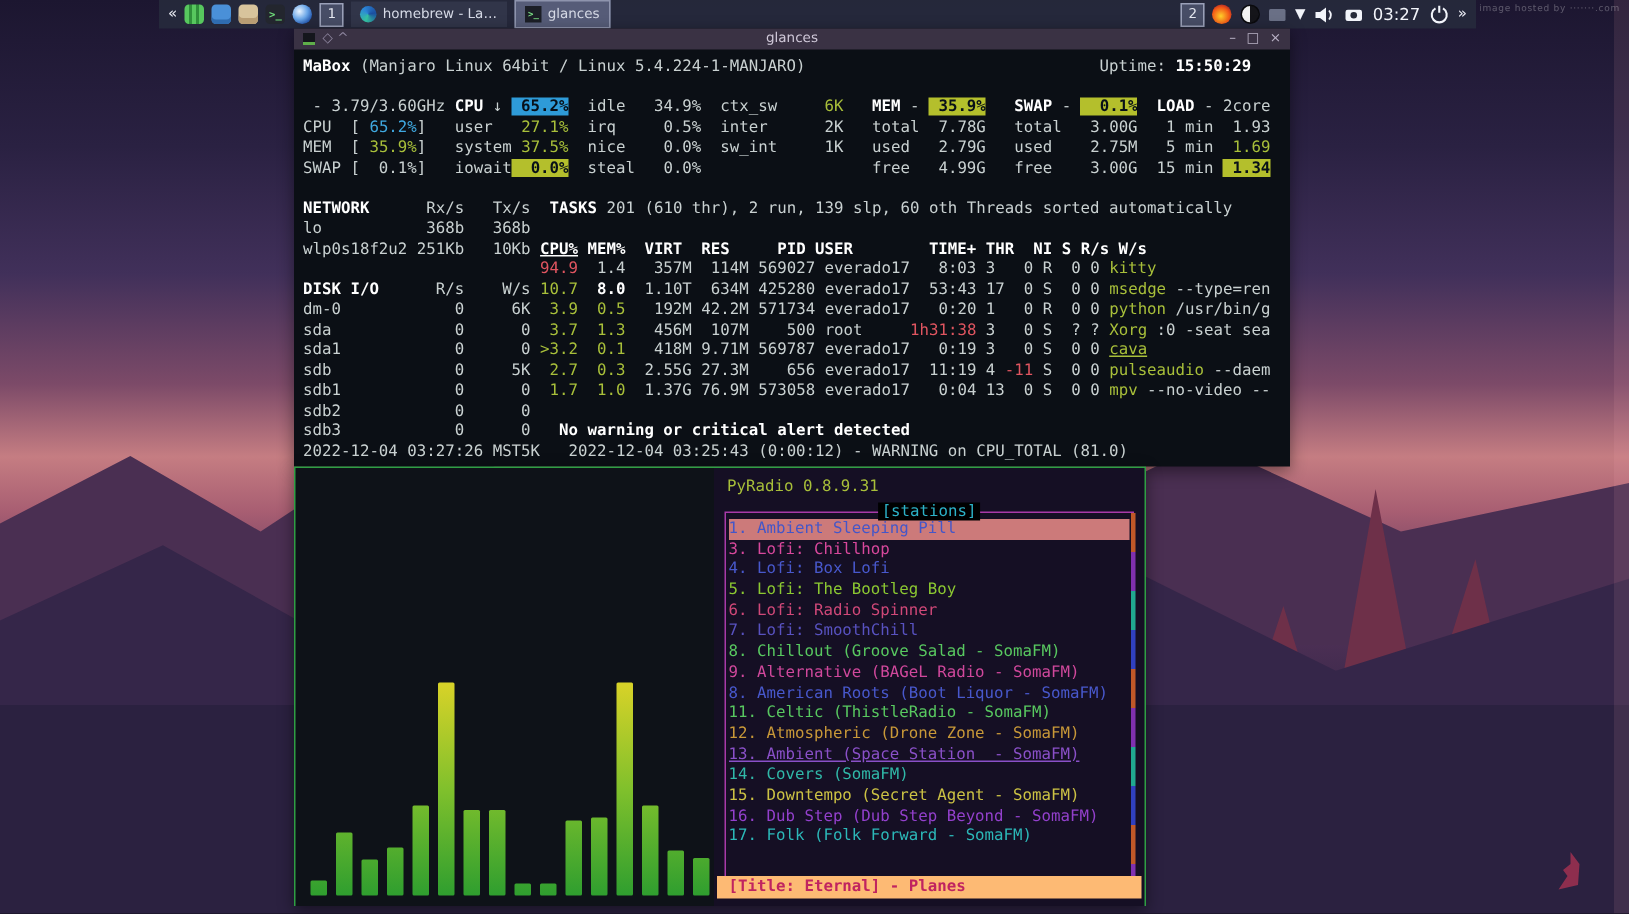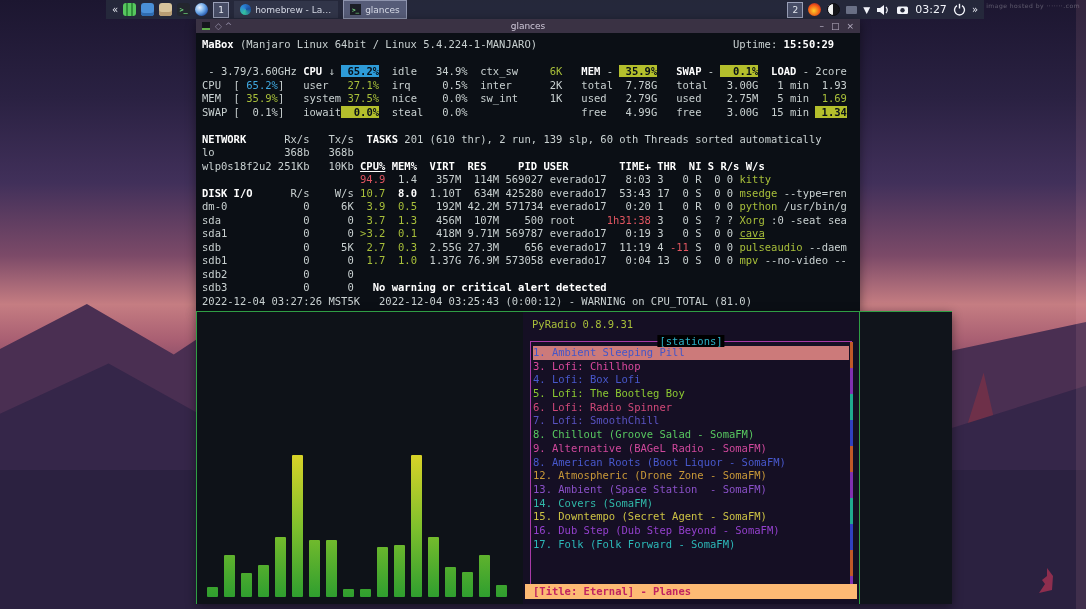--- a/index.html
+++ b/index.html
@@ -68,21 +68,21 @@
   .s-w{color:#c9d1d1;}
   .s-b{color:#ffffff;font-weight:bold;}
   .s-o{color:#a8bf3a;}
   .s-c{color:#3fa8e0;}
   .s-r{color:#e05560;}
   .s-u{color:#ffffff;font-weight:bold;text-decoration:underline;}
   .s-ou{color:#a8bf3a;text-decoration:underline;}
   .s-bgc{background:#2e9bd8;color:#081018;font-weight:bold;}
   .s-bgg{background:#b4bf2c;color:#081018;font-weight:bold;}
   
-  .bottom-win{left:196px;top:311px;width:756px;height:293px;background:#10141b;
+  .bottom-win{left:196px;top:311px;width:568px;height:293px;background:#10141b;
     border-top:1px solid #2f9e44;box-sizing:border-box;display:flex;}
   .cava{position:relative;width:327px;height:100%;background:#0e1218;
     border-left:1px solid #2f9e44;box-sizing:border-box;}
   .cava-bars{position:absolute;left:10px;bottom:7px;height:150px;display:flex;
     align-items:flex-end;gap:6px;}
   .cava-bar{width:11px;border-radius:1px;
     background:linear-gradient(to top,#2f9e2f 0px,#7fc02c 70px,#d6d228 140px);}
   .pyradio{position:relative;width:337px;height:100%;background:#150f24;
     border-right:1px solid #2f9e44;box-sizing:border-box;
     font-family:"DejaVu Sans Mono",monospace;font-size:10.5px;}
@@ -201,22 +201,23 @@
         <ul class="pr-list">
             <li class="selected" style="color: rgb(68, 86, 200); background: rgb(204, 122, 122);">1. Ambient Sleeping Pill</li>
             <li style="color: rgb(216, 72, 156);">3. Lofi: Chillhop</li>
             <li style="color: rgb(72, 88, 204);">4. Lofi: Box Lofi</li>
             <li style="color: rgb(140, 200, 50);">5. Lofi: The Bootleg Boy</li>
             <li style="color: rgb(208, 72, 120);">6. Lofi: Radio Spinner</li>
             <li style="color: rgb(88, 82, 192);">7. Lofi: SmoothChill</li>
             <li style="color: rgb(88, 200, 96);">8. Chillout (Groove Salad - SomaFM)</li>
             <li style="color: rgb(208, 72, 156);">9. Alternative (BAGeL Radio - SomaFM)</li>
             <li style="color: rgb(72, 88, 204);">8. American Roots (Boot Liquor - SomaFM)</li>
+            <li style="color: rgb(88, 200, 96);">11. Celtic (ThistleRadio - SomaFM)</li>
             <li style="color: rgb(200, 152, 56);">12. Atmospheric (Drone Zone - SomaFM)</li>
-            <li style="color: rgb(138, 80, 200);">13. Ambient (Space Station  - SomaFM)</li>
+            <li style="color: rgb(138, 80, 200); text-decoration: underline;">13. Ambient (Space Station  - SomaFM)</li>
             <li style="color: rgb(48, 184, 168);">14. Covers (SomaFM)</li>
             <li style="color: rgb(204, 194, 68);">15. Downtempo (Secret Agent - SomaFM)</li>
             <li style="color: rgb(147, 64, 204);">16. Dub Step (Dub Step Beyond - SomaFM)</li>
             <li style="color: rgb(44, 184, 184);">17. Folk (Folk Forward - SomaFM)</li>
           </ul>
       </div>
       <div class="pr-status">[Title: Eternal] - Planes</div>
     </div>
   </div>
 

